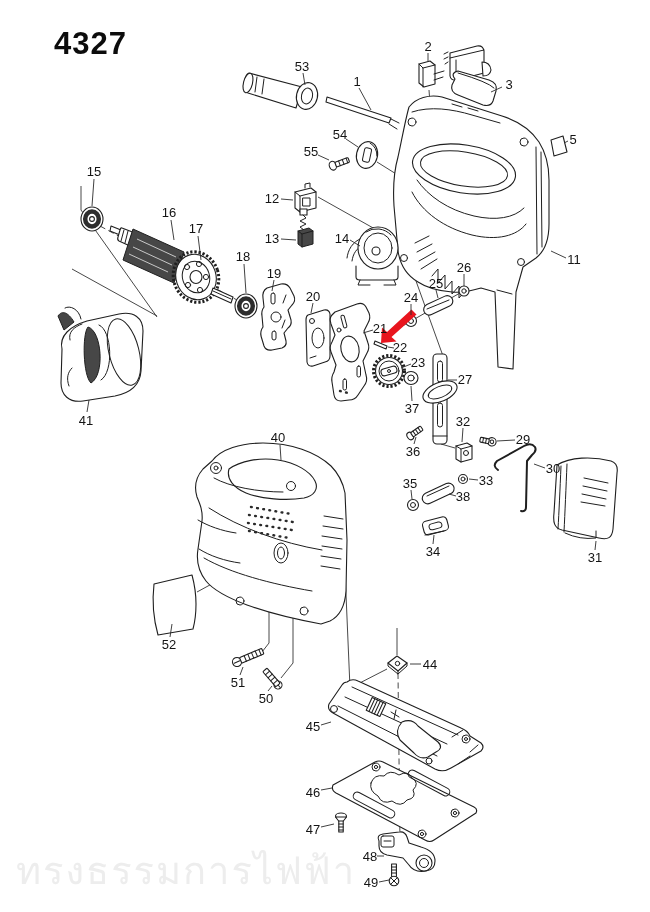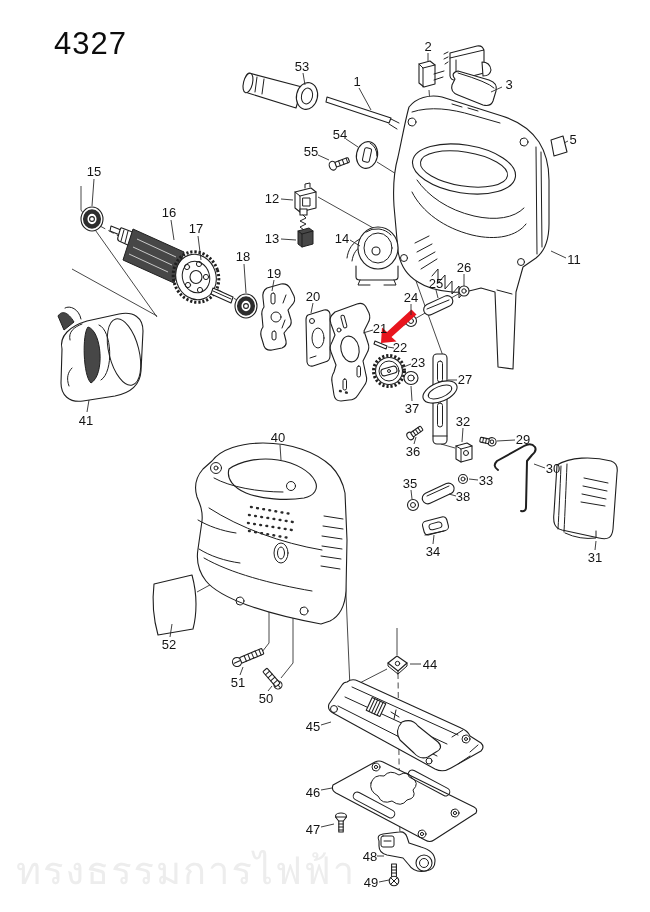--- a/index.html
+++ b/index.html
@@ -10,21 +10,21 @@
   .ln{fill:none;stroke:#1f1f1f;stroke-width:1;stroke-linejoin:round;stroke-linecap:round;}
   .dk{fill:#474747;stroke:#1f1f1f;stroke-width:1;}
   .ring{fill:none;stroke:#2d2d2d;stroke-width:4.5;}
   .teeth{fill:none;stroke:#1f1f1f;stroke-width:3;stroke-dasharray:2.2,1.9;}
   .aux{fill:none;stroke:#333;stroke-width:.9;stroke-linejoin:round;}
   .aux.dashed{stroke-dasharray:6,3.5;}
   .leader{fill:none;stroke:#2b2b2b;stroke-width:.9;}
   .plabel{font:13px "Liberation Sans",sans-serif;fill:#141414;text-anchor:middle;}
   .dots{fill:none;stroke:#2a2a2a;stroke-width:2.4;stroke-dasharray:0.8,5.4;stroke-linecap:round;}
   .streak{fill:none;stroke:#c8c8c8;stroke-width:1;}
-  #title{position:absolute;left:54px;top:26px;font-size:31px;font-weight:400;
+  #title{position:absolute;left:54px;top:26px;font-size:31px;font-weight:700;
          letter-spacing:1px;color:#0c0c0c;}
   #watermark{position:absolute;left:16px;top:840px;font-size:38px;color:#ededed;
          letter-spacing:2px;white-space:nowrap;}
 </style>
 </head>
 <body>
 
 <div id="page">
   <div id="title">4327</div>
 

